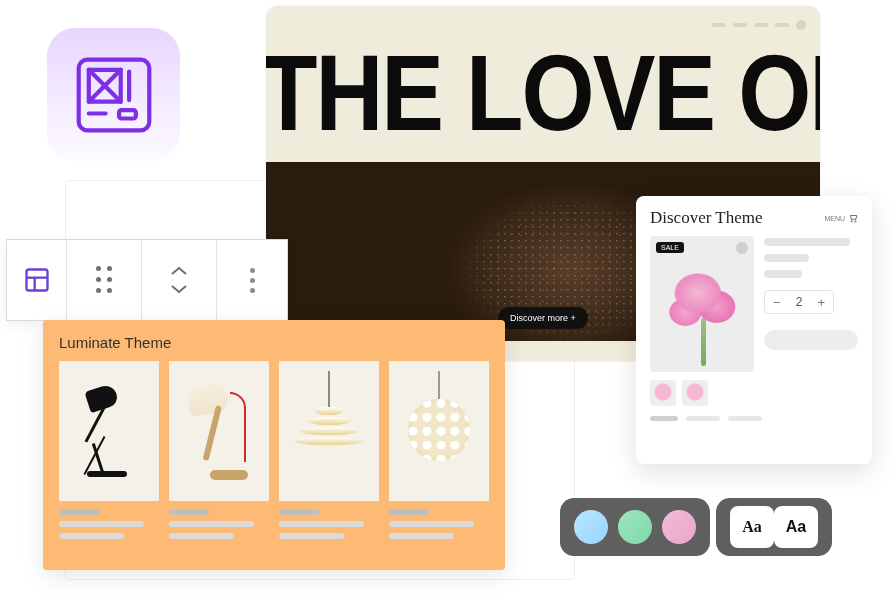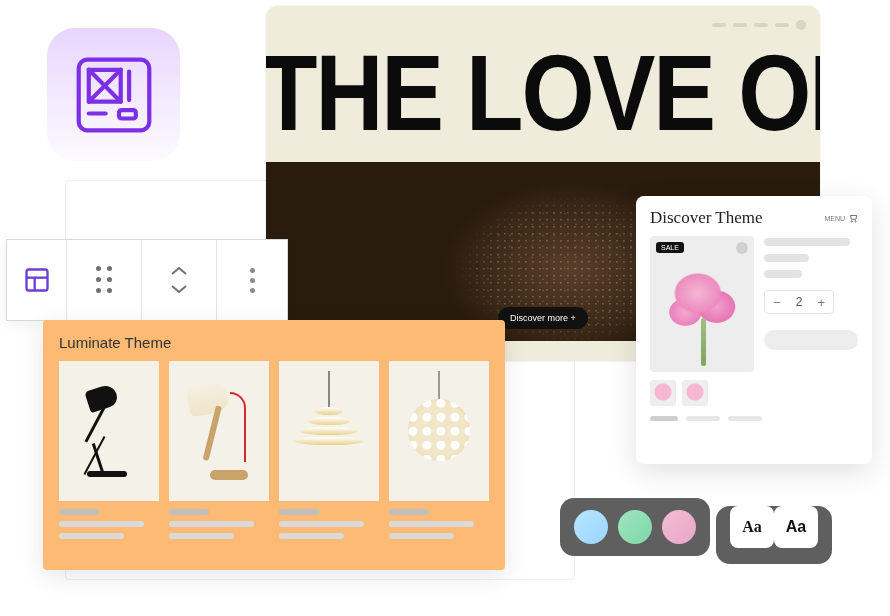--- a/index.html
+++ b/index.html
@@ -256,25 +256,25 @@
     border-radius: 14px;
     display:flex; align-items:center; justify-content:center; gap:10px;
   }
   .palette .sw { width:34px; height:34px; border-radius:50%; }
   .sw.a{ background: linear-gradient(135deg,#b7e6ff,#9cd4ff);}
   .sw.b{ background: linear-gradient(135deg,#9ee6c0,#7fd6a7);}
   .sw.c{ background: linear-gradient(135deg,#f1bcd5,#e9a7c7);}
 
   .typo {
     position: absolute;
-    right: 58px; bottom: 52px;
+    right: 58px; bottom: 60px;
     width: 116px; height: 58px;
     background: #5f5f5f;
     border-radius: 14px;
-    display:flex; align-items:flex-start; justify-content:center; 
+    display:flex; align-items:center; justify-content:center; 
   }
   .typo .card{
     width:44px; height:42px; background:#fff; border-radius:8px;
     display:flex; align-items:center; justify-content:center;
     font-weight:700; color:#111;
   }
   .typo .card.serif{ font-family: Georgia, "Times New Roman", serif; }
   .typo .card.sans{ font-family: Arial, sans-serif; }
 </style>
 </head>

